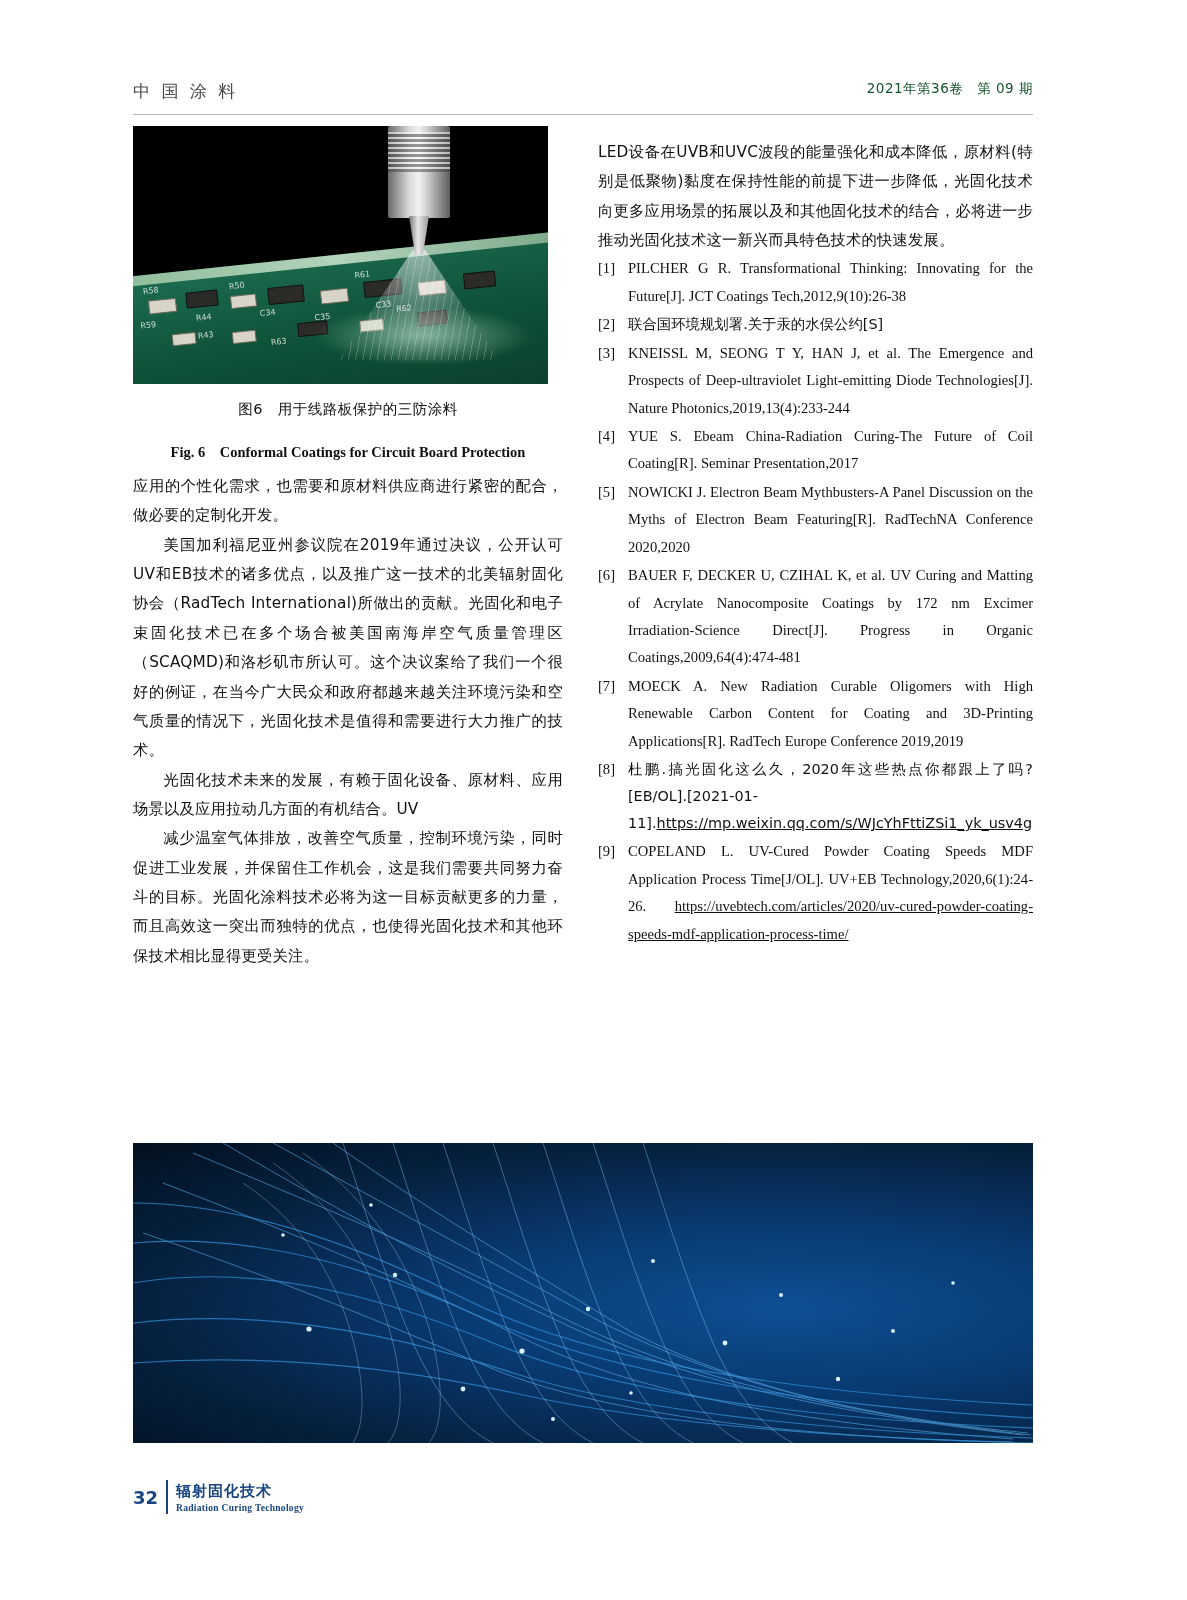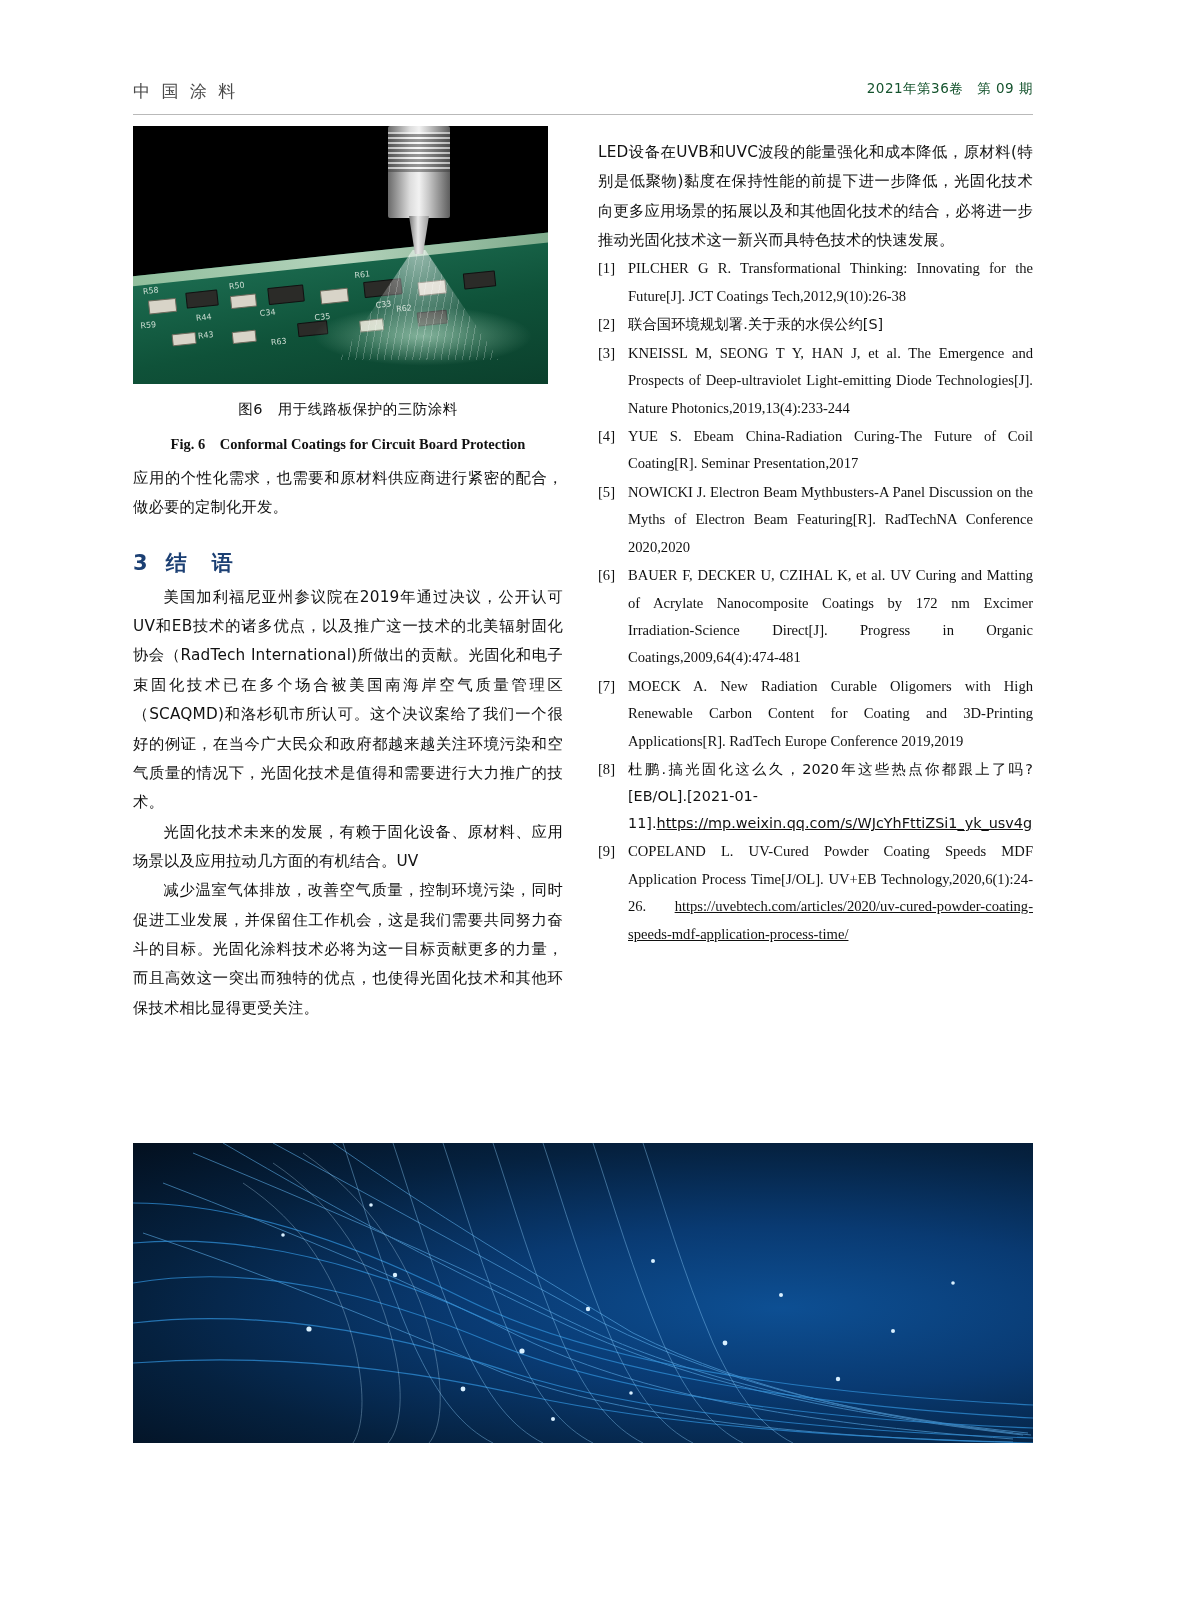--- a/index.html
+++ b/index.html
@@ -153,21 +153,21 @@
   .fig-caption-cn {
     margin-top: 16px;
     text-align: center;
     font-family: "DejaVu Sans", sans-serif;
     font-size: 14.5px;
     font-weight: normal;
     color: #111;
     letter-spacing: 0.5px;
   }
   .fig-caption-en {
-    margin-top: 16px;
+    margin-top: 24px;
     text-align: center;
     font-family: "Liberation Serif", serif;
     font-size: 14.5px;
     font-weight: bold;
     color: #111;
   }
 
   
   .body-cn {
     font-family: "DejaVu Sans", sans-serif;
@@ -348,23 +348,20 @@
       <div class="nozzle"></div>
       <div class="nozzle-rings"></div>
       <div class="nozzle-tip"></div>
     </div>
 
     <div class="fig-caption-cn">图6　用于线路板保护的三防涂料</div>
     <div class="fig-caption-en">Fig. 6　Conformal Coatings for Circuit Board Protection</div>
 
     <div class="body-cn gap-top">应用的个性化需求，也需要和原材料供应商进行紧密的配合，做必要的定制化开发。</div>
 
-    <div class="section-head">
-      <span class="num">3</span><span>结　语</span>
-    </div>
 
     <div class="body-cn indent">美国加利福尼亚州参议院在2019年通过决议，公开认可UV和EB技术的诸多优点，以及推广这一技术的北美辐射固化协会（RadTech International)所做出的贡献。光固化和电子束固化技术已在多个场合被美国南海岸空气质量管理区（SCAQMD)和洛杉矶市所认可。这个决议案给了我们一个很好的例证，在当今广大民众和政府都越来越关注环境污染和空气质量的情况下，光固化技术是值得和需要进行大力推广的技术。</div>
     <div class="body-cn indent">光固化技术未来的发展，有赖于固化设备、原材料、应用场景以及应用拉动几方面的有机结合。UV</div>
     <div class="body-cn indent">减少温室气体排放，改善空气质量，控制环境污染，同时促进工业发展，并保留住工作机会，这是我们需要共同努力奋斗的目标。光固化涂料技术必将为这一目标贡献更多的力量，而且高效这一突出而独特的优点，也使得光固化技术和其他环保技术相比显得更受关注。</div>
   </div>
 
   <div class="col-right">
     <div class="body-cn">LED设备在UVB和UVC波段的能量强化和成本降低，原材料(特别是低聚物)黏度在保持性能的前提下进一步降低，光固化技术向更多应用场景的拓展以及和其他固化技术的结合，必将进一步推动光固化技术这一新兴而具特色技术的快速发展。</div>
 
 
@@ -457,14 +454,22 @@
         <circle cx="760" cy="188" r="2"></circle>
         <circle cx="820" cy="140" r="1.8"></circle>
         <circle cx="238" cy="62" r="1.8"></circle>
         <circle cx="150" cy="92" r="1.8"></circle>
         <circle cx="420" cy="276" r="2"></circle>
         <circle cx="498" cy="250" r="1.8"></circle>
       </g>
     </svg>
   </div>
 
+  <div class="footer">
+    <div class="page-num">32</div>
+    <div class="footer-bar"></div>
+    <div>
+      <div class="footer-cn">辐射固化技术</div>
+      <div class="footer-en">Radiation Curing Technology</div>
+    </div>
+  </div>
 
 </div>
 
 </body></html>

